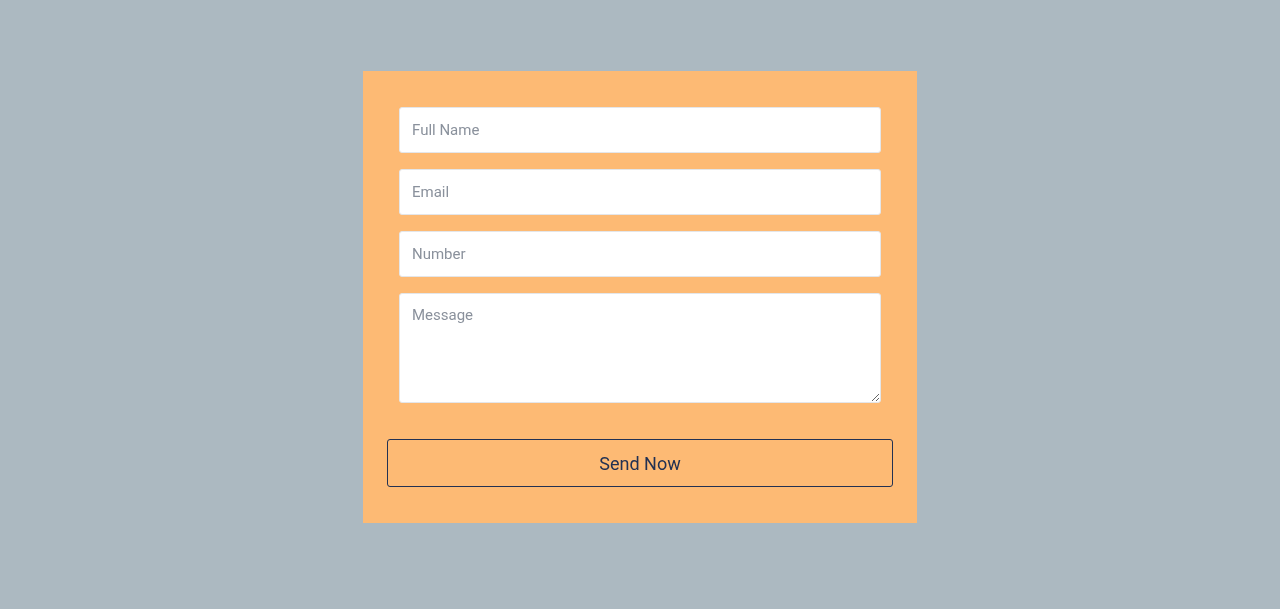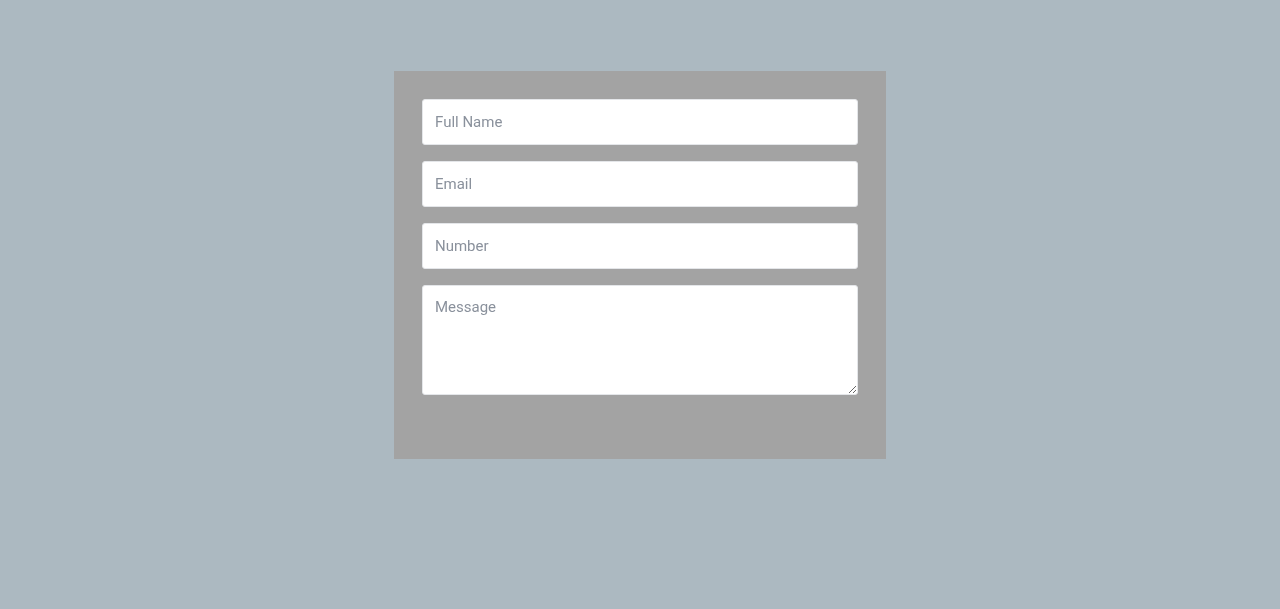--- a/index.html
+++ b/index.html
@@ -13,23 +13,23 @@
       height: 609px;
       background-color: #acb9c1;
       font-family: -apple-system, BlinkMacSystemFont, "Segoe UI", Roboto, "Helvetica Neue", Arial, sans-serif;
       display: flex;
       justify-content: center;
       align-items: flex-start;
       padding-top: 71px;
     }
 
     .form-card {
-      width: 492px;
-      background-color: #a3a3a3;
-      padding: 28px;
+      width: 554px;
+      background-color: #fdba74;
+      padding: 36px;
     }
 
     .form-input {
       width: 100%;
       height: 46px;
       background-color: #ffffff;
       border: 1px solid #e4e6e9;
       border-radius: 3px;
       padding: 0 12px;
       font-size: 15px;
@@ -76,13 +76,14 @@
     }
   </style>
 </head>
 <body>
 
 <div class="form-card">
   <input type="text" class="form-input" placeholder="Full Name" style="">
   <input type="text" class="form-input" placeholder="Email" style="">
   <input type="text" class="form-input" placeholder="Number" style="">
   <textarea class="form-textarea" placeholder="Message" style=""></textarea>
+  <button class="submit-button">Send Now</button>
 </div>
 
 </body></html>

